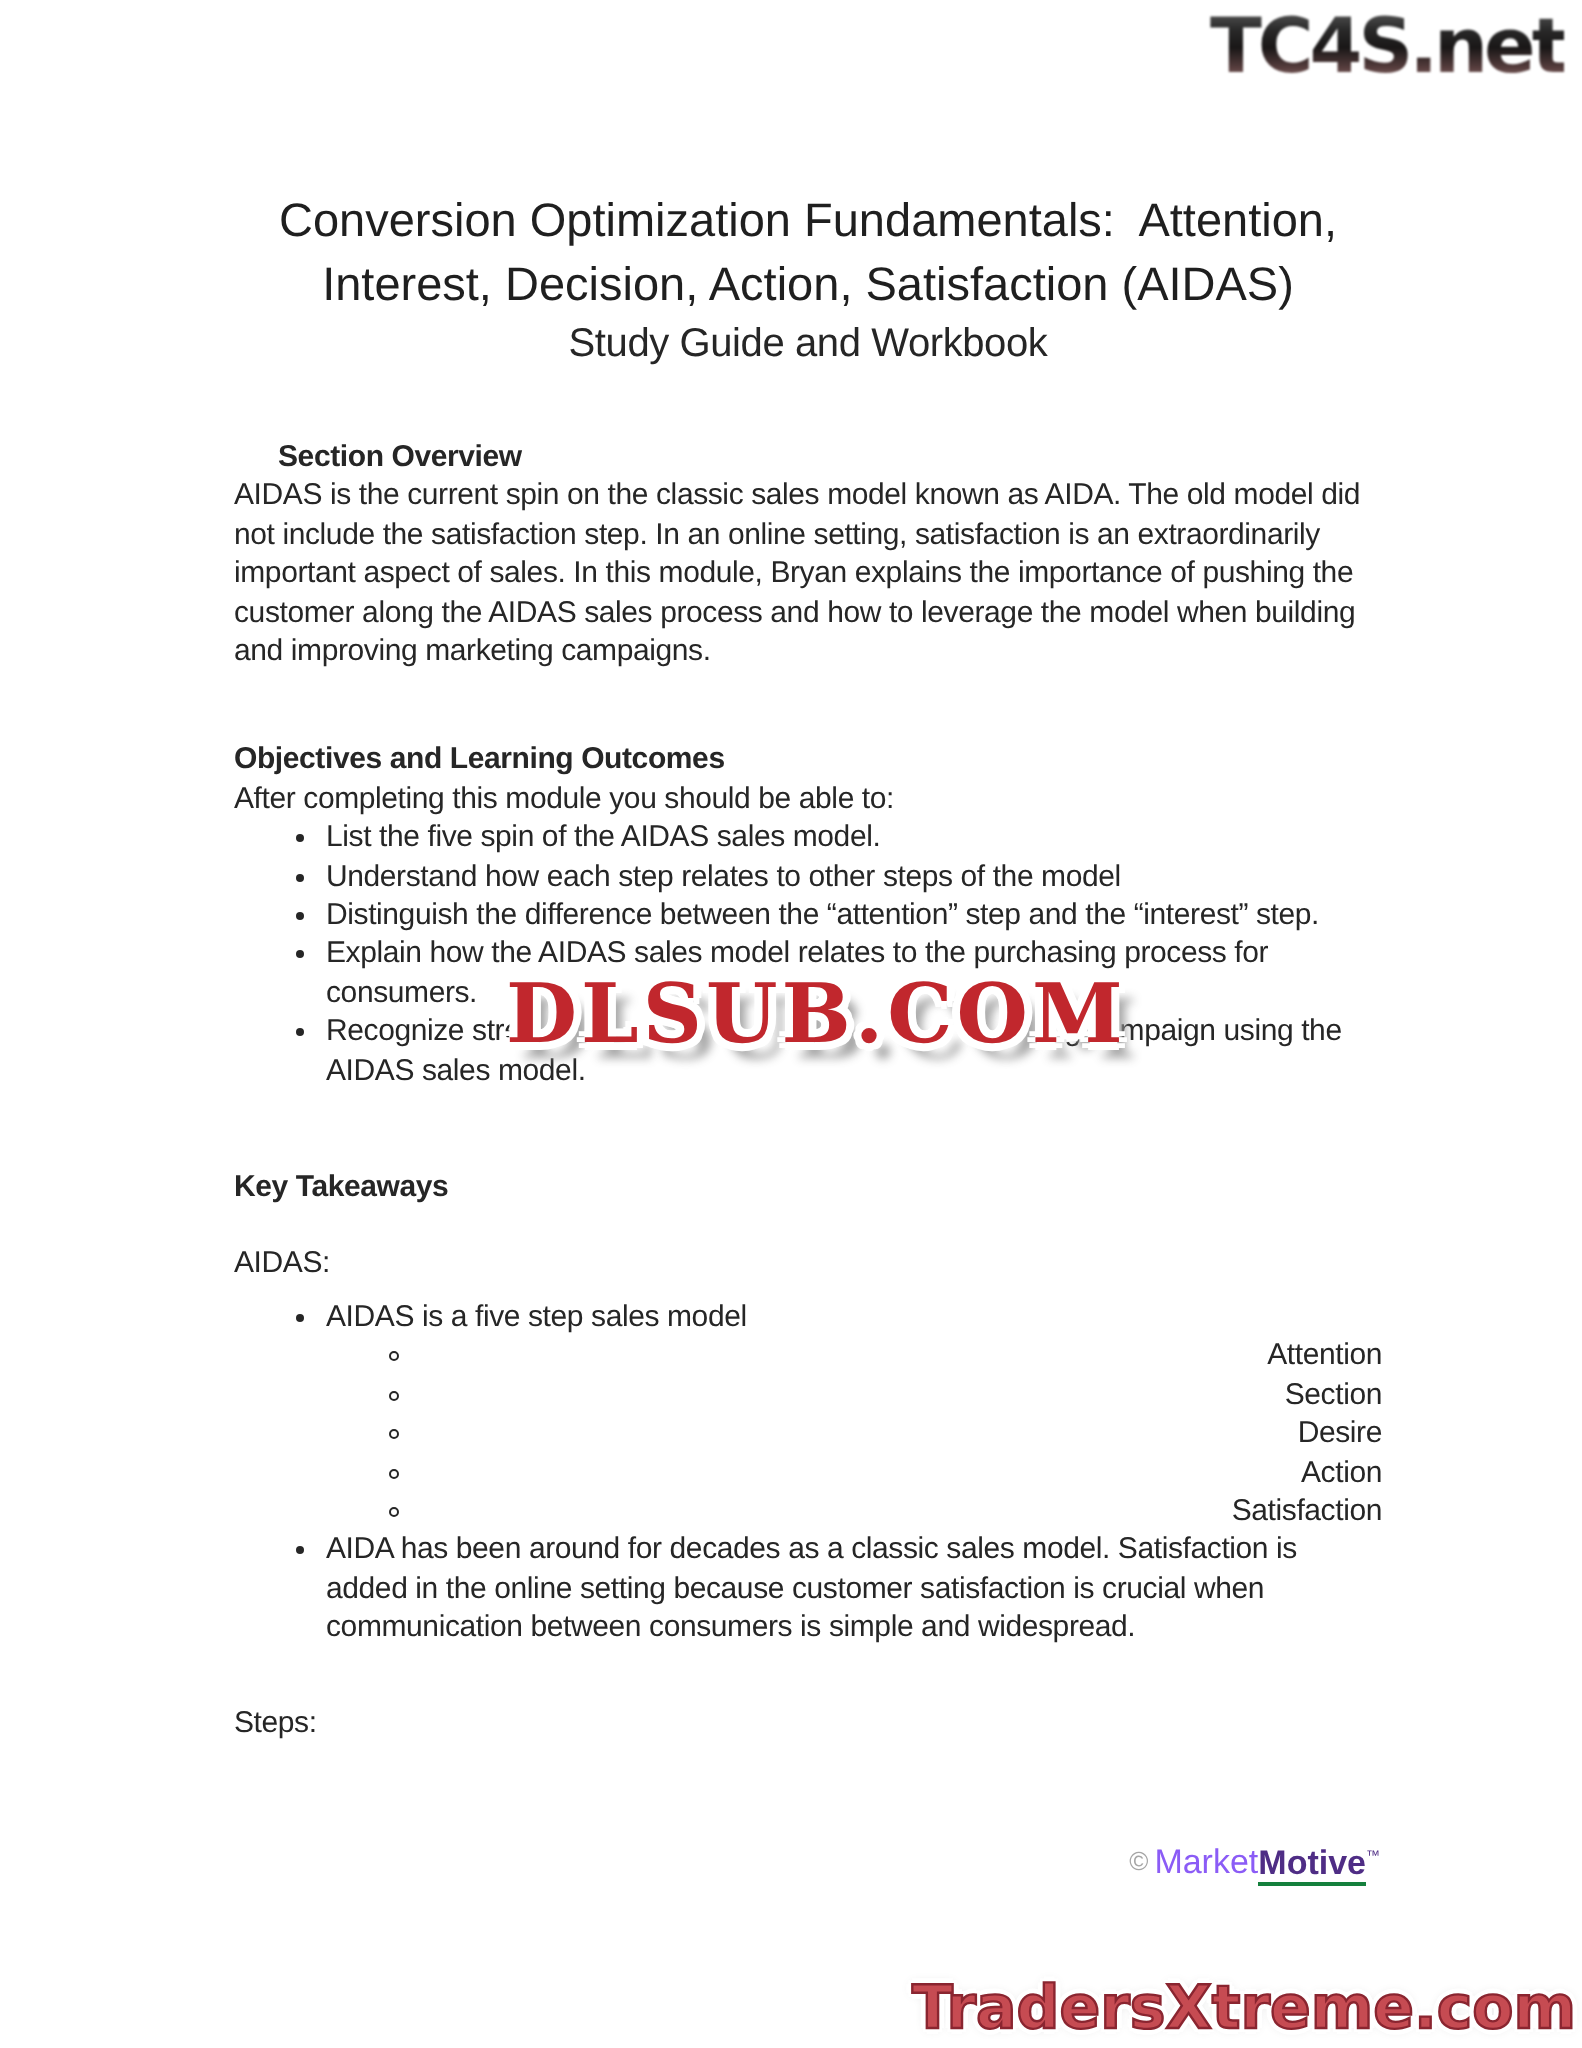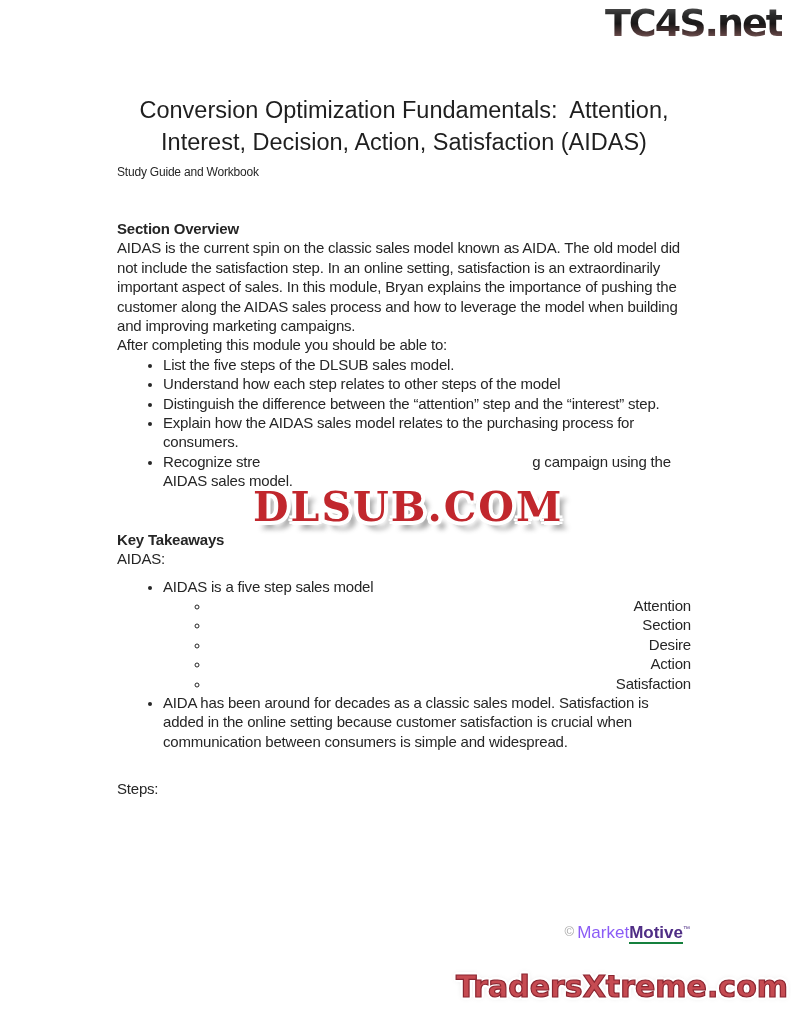--- a/index.html
+++ b/index.html
@@ -34,28 +34,29 @@
   }
   .doc-title {
     margin-top: 94px;
     text-align: center;
     font-size: 23.5px; line-height: 32px;
     color: #1f1f1f; letter-spacing: 0;
   }
   .doc-title .t-line { white-space: pre; }
   .doc-subtitle {
     margin-top: 3px;
-    font-size: 12px; line-height: 22px;
+    text-align: center;
+    font-size: 20px; line-height: 22px;
   }
   .h-bold { font-weight: bold; margin: 0; font-size: 15px; line-height: 19.4px; }
-  .mt-overview  { margin-top: 36px; }
+  .mt-overview  { margin-top: 36px; margin-left: 22px; }
   .mt-objectives{ margin-top: 35px; }
   .mt-takeaways { margin-top: 39px; }
   .para { margin: 0; }
-  .aidas-label { }
+  .aidas-label { margin-top: 18px; }
   ul { margin: 0; padding-left: 46px; }
   ul.main-list { list-style-type: disc; }
   ul.main-list.gap-top { margin-top: 8px; }
   ul.sub-list { list-style-type: circle; padding-left: 47px; text-align: right; }
   li { padding: 0; }
   li::marker { color: #262626; font-size: 13px; }
   .wm-gap { display: inline-block; width: 272px; height: 1px; }
   .steps-label { margin-top: 28px; }
 
   
@@ -77,21 +78,21 @@
     font-size: 17px; line-height: 22px; letter-spacing: 0;
     white-space: nowrap;
   }
   .mm-c { color: #a6a6a6; font-size: 13px; vertical-align: 2px; margin-right: 3px; }
   .mm-market { color: #8b5cf6; }
   .mm-motive { color: #4f2d85; font-weight: bold; border-bottom: 2px solid #15803d; }
   .mm-tm { color: #4f2d85; font-size: 7px; vertical-align: super; }
 
   
   .traders-logo {
-    position: absolute; right: 3px; bottom: 18px;
+    position: absolute; right: 3px; bottom: 0;
     font-family: "DejaVu Sans", sans-serif;
     font-weight: bold; font-size: 30px; line-height: 1.3;
     color: #c64b52;
     -webkit-text-stroke: 1.2px #8a2530;
     text-shadow:
       -2px -2px 0 #fff, 2px -2px 0 #fff, -2px 2px 0 #fff, 2px 2px 0 #fff,
       0 -3px 0 #fff, 0 3px 0 #fff, -3px 0 0 #fff, 3px 0 0 #fff,
       0 0 6px rgba(0,0,0,0.18);
   }
 </style>
@@ -106,23 +107,24 @@
 
     <div class="doc-title">
       <div class="t-line">Conversion Optimization Fundamentals:  Attention,</div>
       <div class="t-line">Interest, Decision, Action, Satisfaction (AIDAS)</div>
     </div>
     <div class="doc-subtitle">Study Guide and Workbook</div>
 
     <p class="h-bold mt-overview">Section Overview</p>
     <p class="para">AIDAS is the current spin on the classic sales model known as AIDA. The old model did not include the satisfaction step. In an online setting, satisfaction is an extraordinarily important aspect of sales. In this module, Bryan explains the importance of pushing the customer along the AIDAS sales process and how to leverage the model when building and improving marketing campaigns.</p>
 
+    <p class="h-bold mt-objectives">Objectives and Learning Outcomes</p>
     <p class="para">After completing this module you should be able to:</p>
     <ul class="main-list">
-      <li>List the five steps of the DLSUB sales model.</li>
+      <li>List the five spin of the AIDAS sales model.</li>
       <li>Understand how each step relates to other steps of the model</li>
       <li>Distinguish the difference between the “attention” step and the “interest” step.</li>
       <li>Explain how the AIDAS sales model relates to the purchasing process for consumers.</li>
       <li><span>Recognize stre</span><span class="wm-gap"></span><span>g campaign using the</span><br><span>AIDAS sales model.</span></li>
     </ul>
 
     <p class="h-bold mt-takeaways">Key Takeaways</p>
     <p class="para aidas-label">AIDAS:</p>
     <ul class="main-list gap-top">
       <li>

